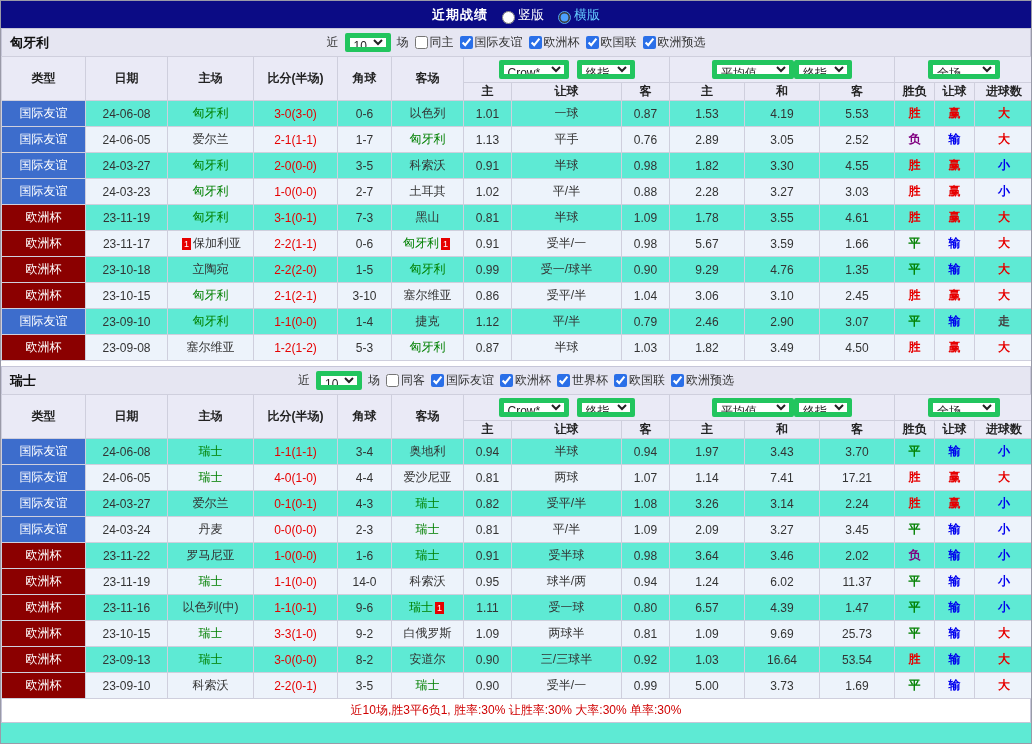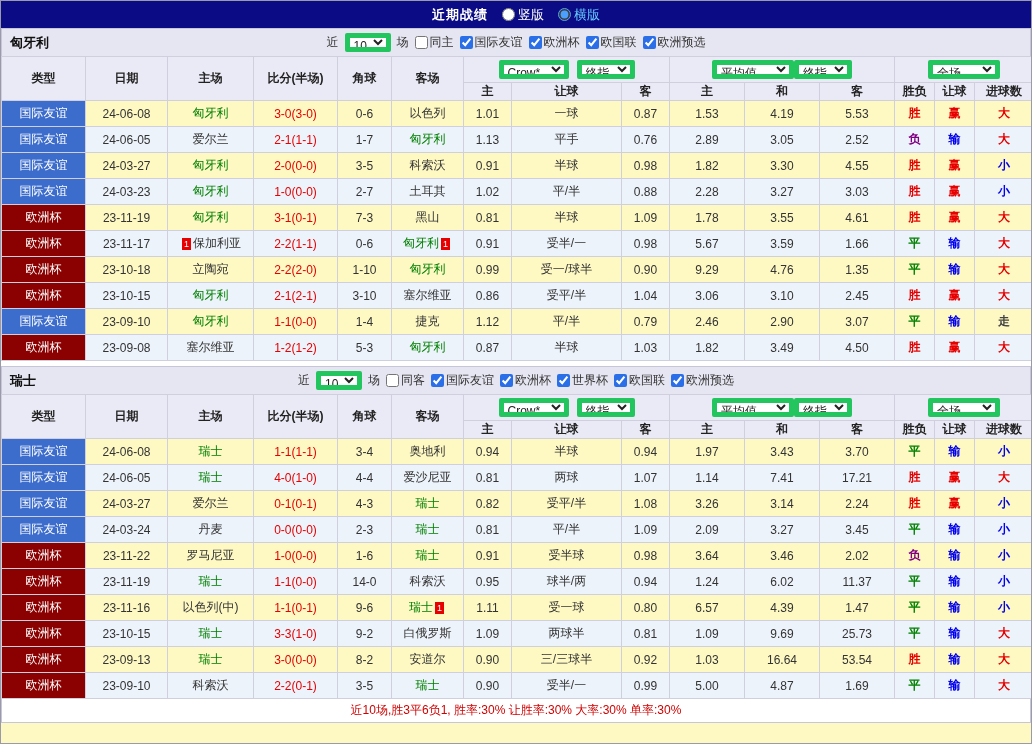--- a/index.html
+++ b/index.html
@@ -1,22 +1,22 @@
 <!DOCTYPE html>
 <html style="--topbar-bg: #0b0b85; --band-bg: #e6e6f2; --header-bg: #eaeaf6; --row-alt: #edf3fb; --friendly-bg: #3d6dcc; --eurocup-bg: #8b0000; --focus-team: #008000; --score: #e60000; --win: #e60000; --draw: #008000; --lose: #800080; --under: #0000ee; --push: #444444; --summary: #d00000; --horizontal-label: #66ccff;"><head>
 <meta charset="utf-8">
 <style>
   * { box-sizing: border-box; margin: 0; padding: 0; }
   body { font-family: "Liberation Sans", "DejaVu Sans", sans-serif; background:#fff; }
-  .page { width: 1032px; height: 744px; border: 1px solid #9a9aa8; font-size: 12px; color:#333; background:#fef9c3; overflow:hidden; }
+  .page { width: 1032px; height: 744px; border: 1px solid #9a9aa8; font-size: 12px; color:#333; background:#5eead4; overflow:hidden; }
 
   .topbar { height: 27px; background: var(--topbar-bg,#0b0b85); color:#fff;
             display:flex; align-items:center; justify-content:center; gap:14px; font-size:13px; }
   .topbar .title { font-weight:bold; letter-spacing:1px; }
-  .topbar label { display:flex; align-items:center; gap:3px; cursor:pointer; }
+  .topbar label { display:flex; align-items:flex-end; gap:3px; cursor:pointer; }
   .topbar input[type=radio] { width:13px; height:13px; margin:0; accent-color:#4d9fff; }
   .lbl-horizontal { color: var(--horizontal-label,#66ccff); }
 
   .band { height:28px; background: var(--band-bg,#e6e6f2); border:1px solid #c6c6d8; border-bottom:none;
           display:flex; align-items:center; position:relative; }
   .band .team { position:absolute; left:8px; font-weight:bold; font-size:13px; color:#111; }
   .filters { margin:0 auto; display:flex; align-items:center; gap:6px; }
   .filters label { display:flex; align-items:center; gap:2px; cursor:pointer; }
   .filters input[type=checkbox] { width:13px; height:13px; margin:0; accent-color:#2a6fe8; }
 
@@ -250,21 +250,21 @@
       <td>1.66</td>
       <td class="bold res-draw">平</td>
       <td class="bold hr-lose">输</td>
       <td class="bold g-big">大</td>
     </tr>
     <tr>
       <td class="t-euro">欧洲杯</td>
       <td>23-10-18</td>
       <td><span class="">立陶宛</span></td>
       <td><span class="score">2-2(2-0)</span></td>
-      <td>1-10</td>
+      <td>1-5</td>
       <td><span class="focus">匈牙利</span></td>
       <td>0.99</td>
       <td>受一/球半</td>
       <td>0.90</td>
       <td>9.29</td>
       <td>4.76</td>
       <td>1.35</td>
       <td class="bold res-draw">平</td>
       <td class="bold hr-lose">输</td>
       <td class="bold g-big">大</td>
@@ -564,21 +564,21 @@
       <td class="t-euro">欧洲杯</td>
       <td>23-09-10</td>
       <td><span class="">科索沃</span></td>
       <td><span class="score">2-2(0-1)</span></td>
       <td>3-5</td>
       <td><span class="focus">瑞士</span></td>
       <td>0.90</td>
       <td>受半/一</td>
       <td>0.99</td>
       <td>5.00</td>
-      <td>4.87</td>
+      <td>3.73</td>
       <td>1.69</td>
       <td class="bold res-draw">平</td>
       <td class="bold hr-lose">输</td>
       <td class="bold g-big">大</td>
     </tr>
       </tbody>
   </table>
   <div class="summary">近10场,胜3平6负1, 胜率:30% 让胜率:30% 大率:30% 单率:30%</div>
 
 </div>

